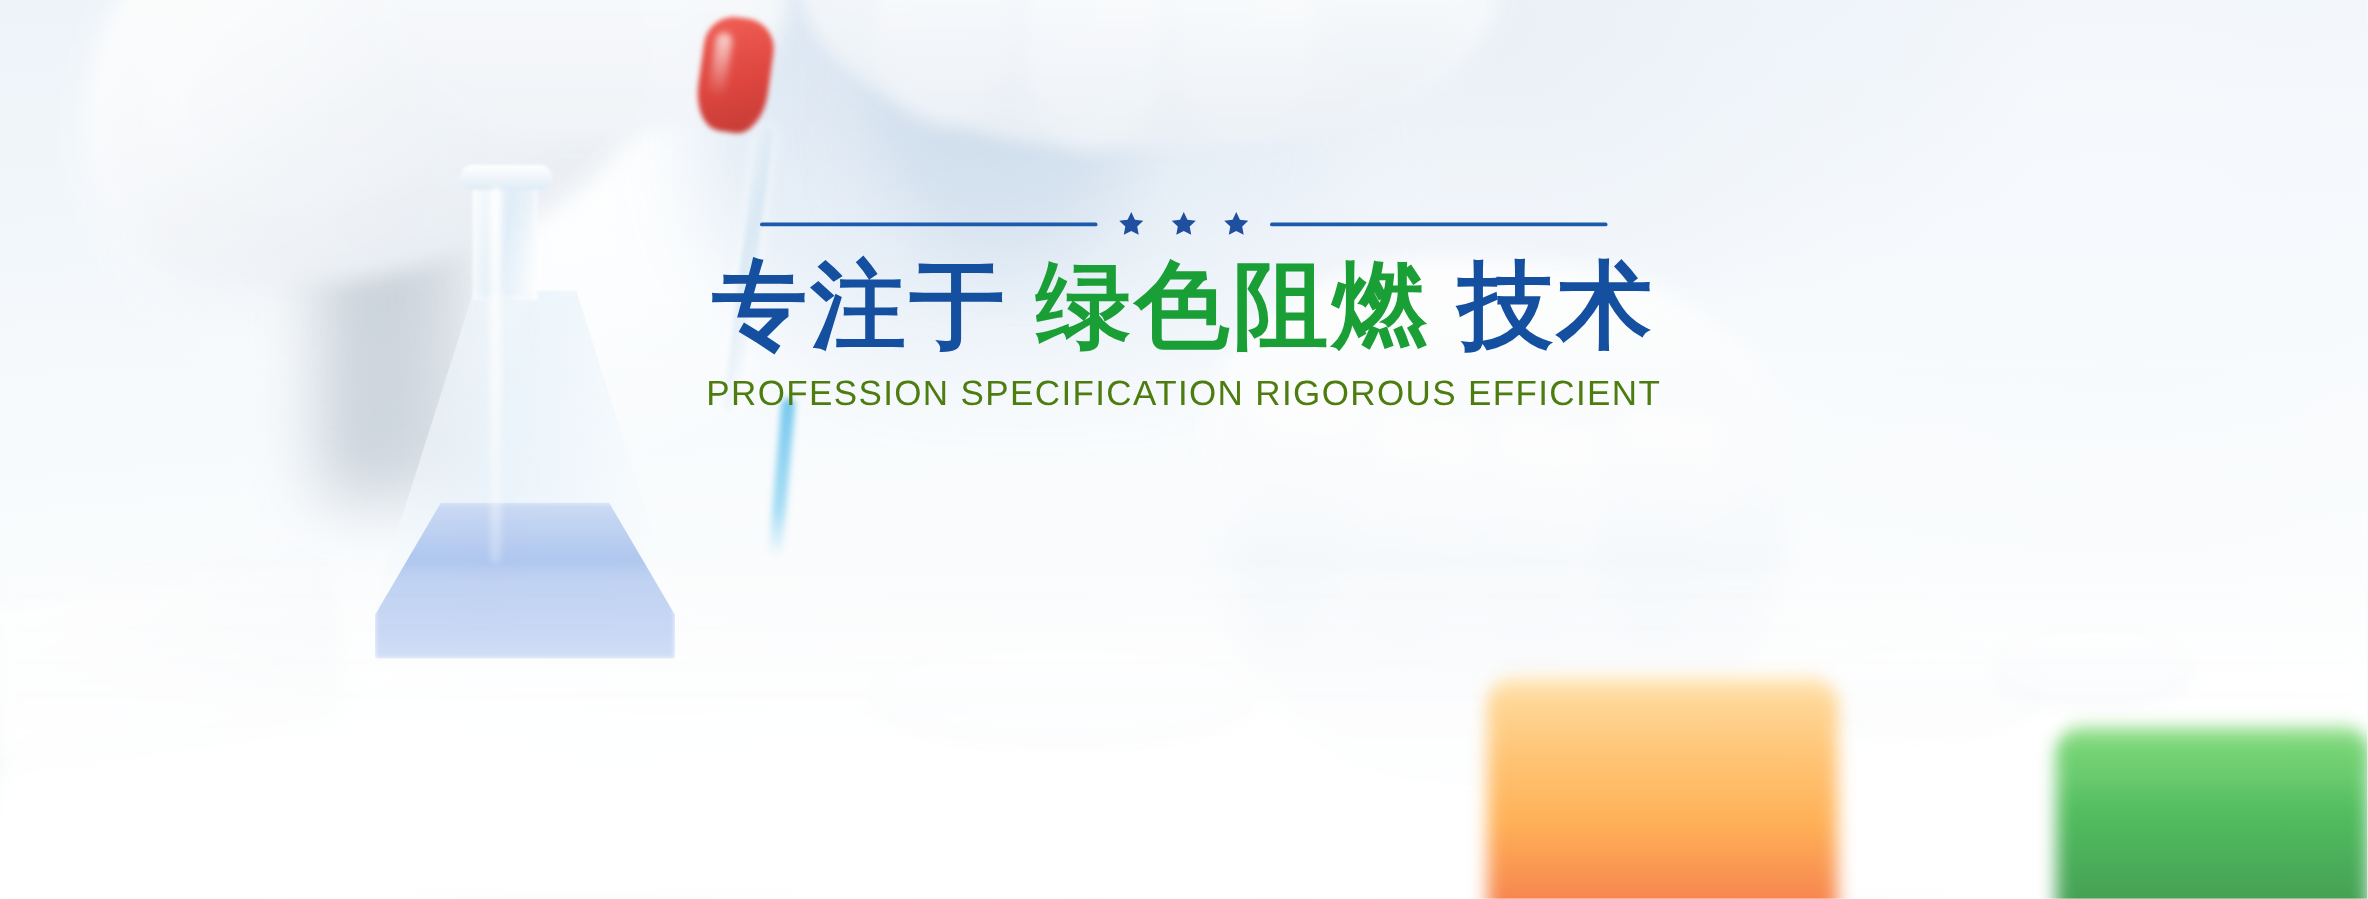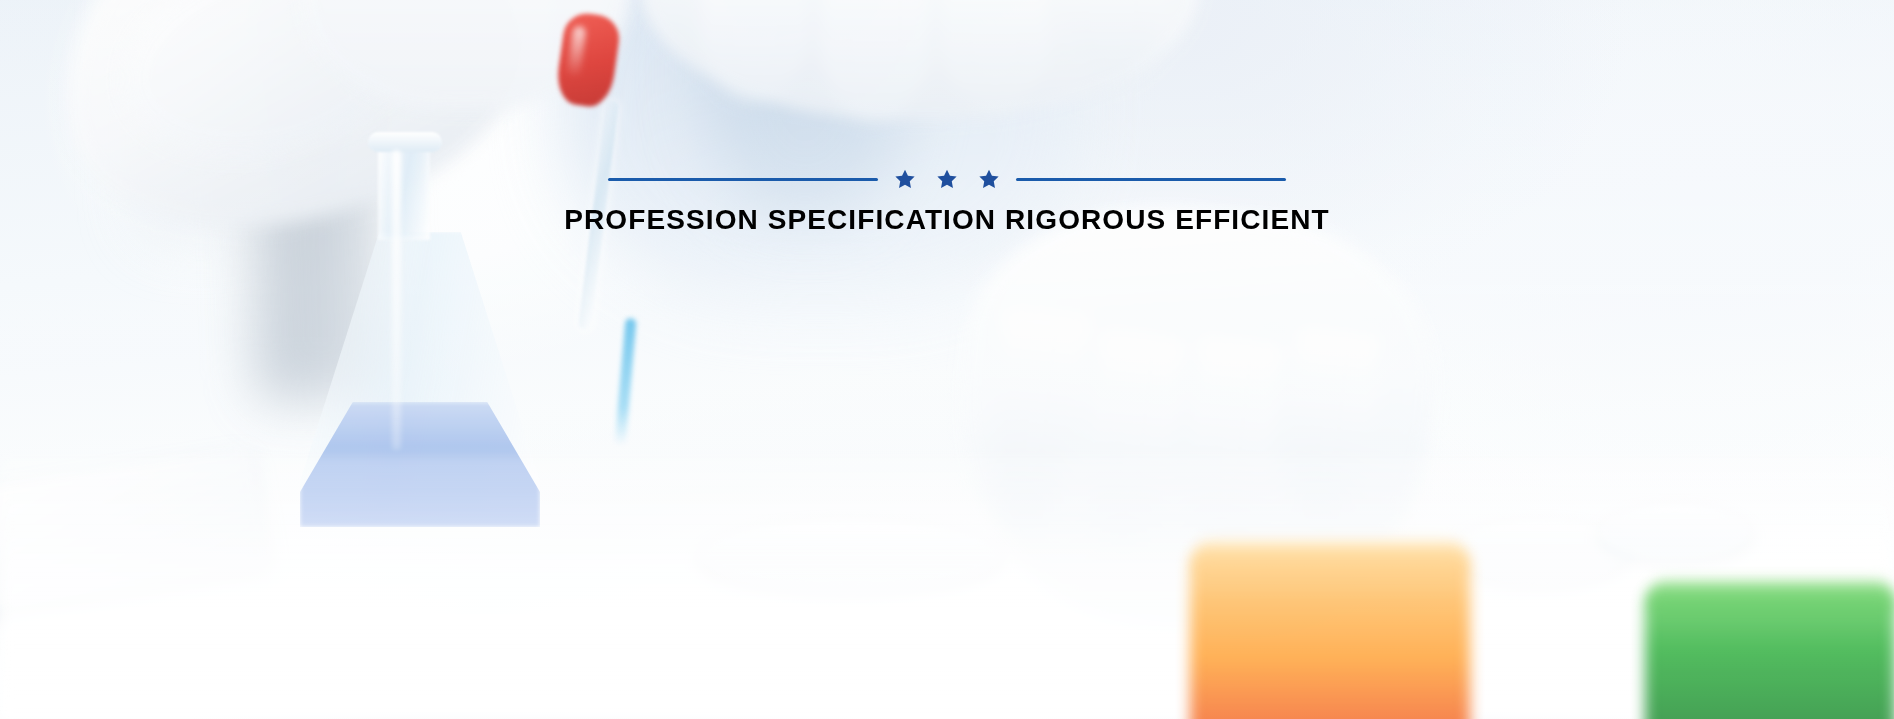--- a/index.html
+++ b/index.html
@@ -209,23 +209,23 @@
     white-space:nowrap;
     margin:4px 0 6px;
     font-family:"Liberation Sans","DejaVu Sans",sans-serif;
   }
   .hl-blue{color:#14509f;}
   .hl-green{color:#1a9e36;}
   .hl-gap{display:inline-block;width:22px;}
 
   .subtitle{
     font-size:28px;
-    font-weight:bold;
+    font-weight:normal;
     letter-spacing:1.1px;
-    color:#000000;
+    color:#4d7c0f;
     white-space:nowrap;
     margin-top:6px;
   }
 
   .desc{
     margin-top:46px;
     font-size:33px;
     font-weight:bold;
     letter-spacing:1px;
     color:#18488f;
@@ -305,18 +305,19 @@
         <svg class="star" viewBox="0 0 24 24" aria-hidden="true">
           <path fill="#1f4f9e" d="M12 1.8l3.2 6.6 7.3 1-5.3 5.1 1.3 7.2-6.5-3.4-6.5 3.4 1.3-7.2L1.5 9.4l7.3-1z"></path>
         </svg>
         <svg class="star" viewBox="0 0 24 24" aria-hidden="true">
           <path fill="#1f4f9e" d="M12 1.8l3.2 6.6 7.3 1-5.3 5.1 1.3 7.2-6.5-3.4-6.5 3.4 1.3-7.2L1.5 9.4l7.3-1z"></path>
         </svg>
       </span>
       <span class="rule rule-r"></span>
     </div>
 
+    <h1 class="headline"><span class="hl-blue">专注于</span><span class="hl-gap"></span><span class="hl-green">绿色阻燃</span><span class="hl-gap"></span><span class="hl-blue">技术</span></h1>
 
     <div class="subtitle">PROFESSION SPECIFICATION RIGOROUS EFFICIENT</div>
 
 
   </div>
 </div>
 
 </body></html>

